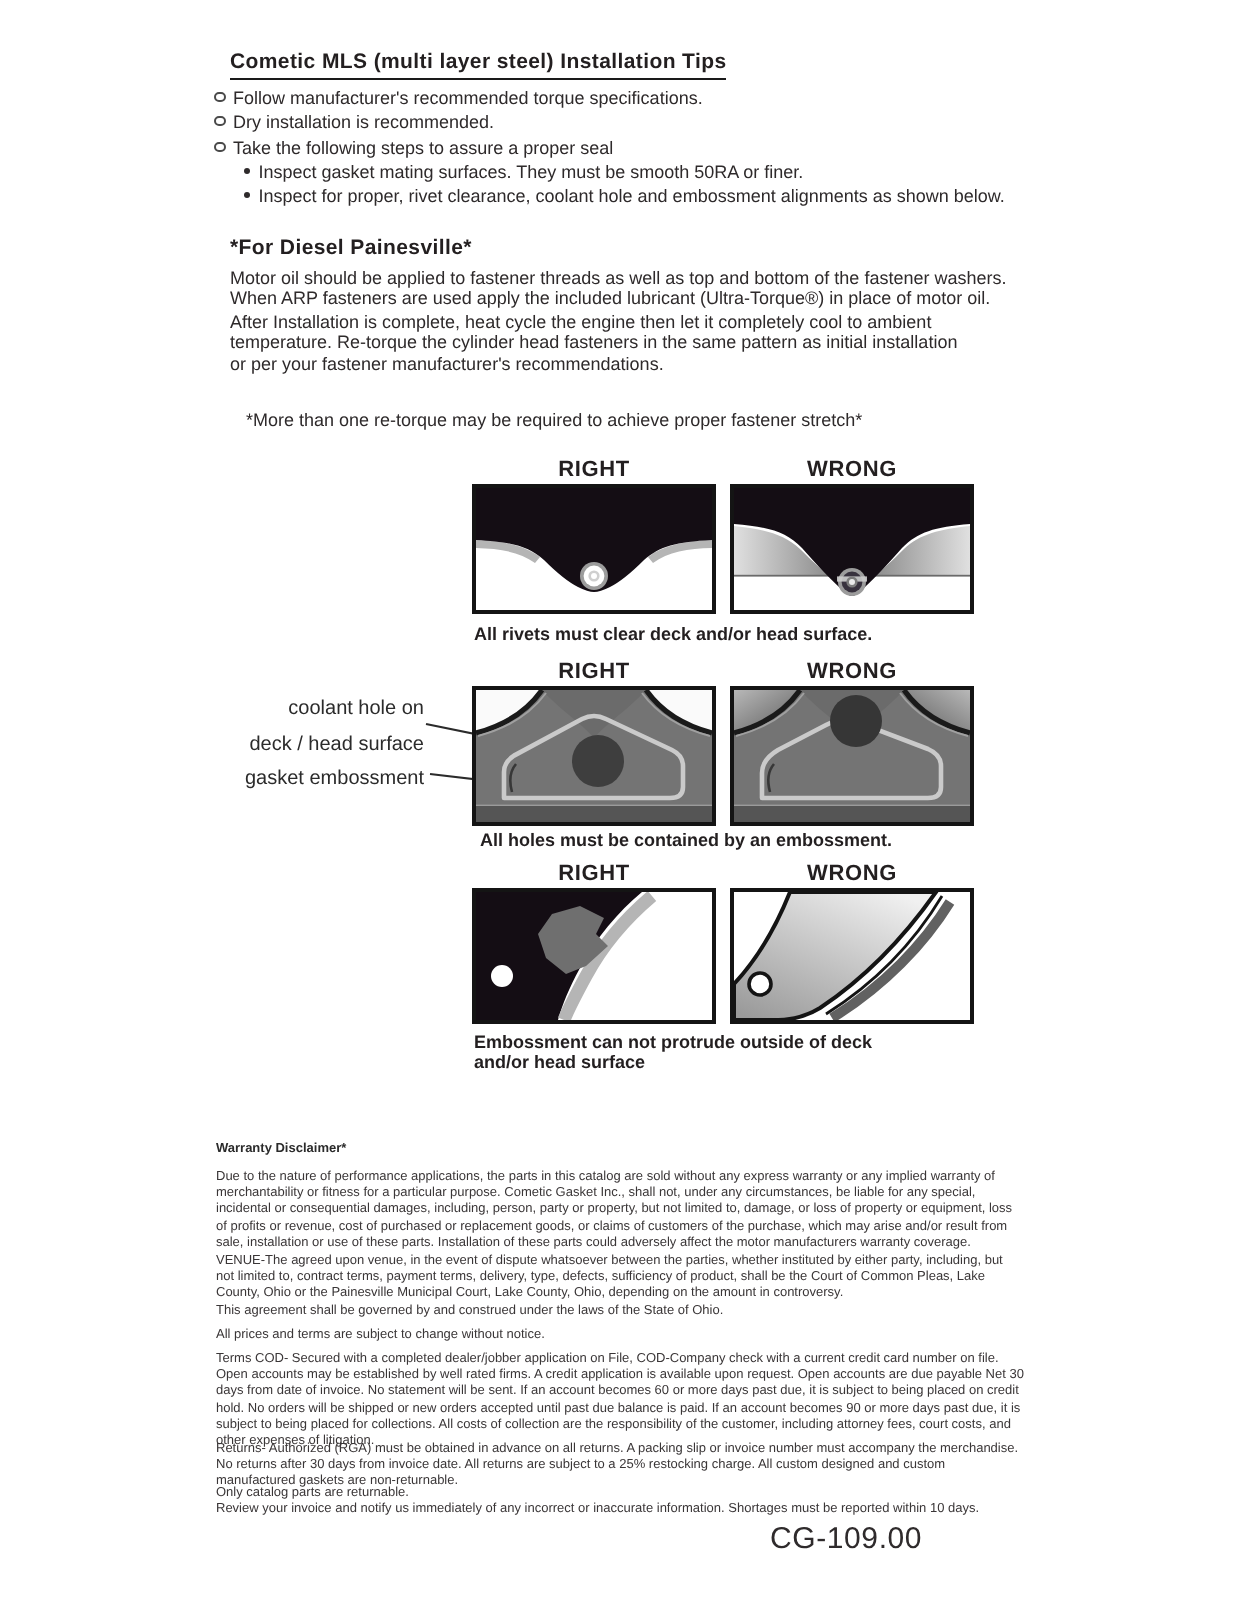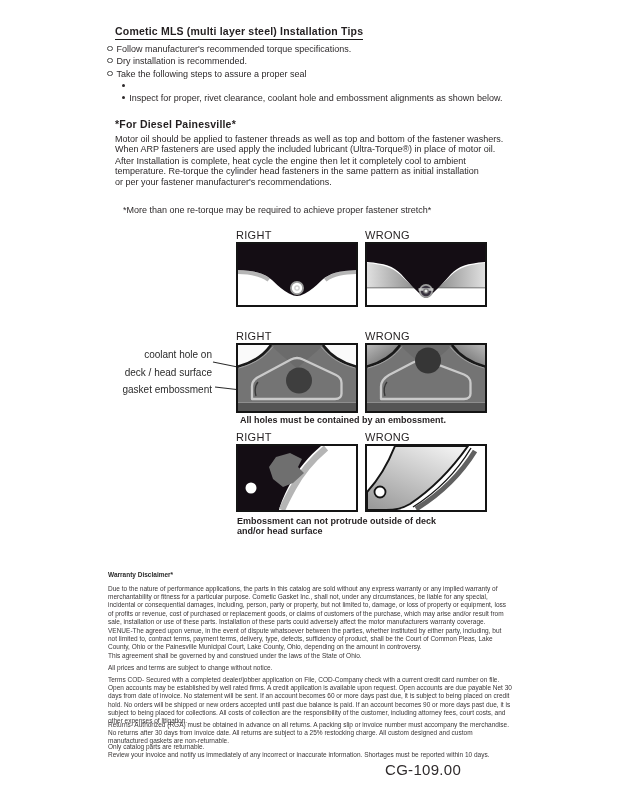--- a/index.html
+++ b/index.html
@@ -10,21 +10,21 @@
   .title{left:115px;top:25px;font-size:10.5px;font-weight:700;color:#231f20;
          border-bottom:1.5px solid #1a1a1a;padding-bottom:2px;letter-spacing:.2px;}
   .brow{left:107px;height:12px;font-size:9px;line-height:11px;}
   .b-mark{display:inline-block;width:3.5px;height:3.5px;border:1px solid #4a4a4a;border-radius:50%;
           vertical-align:middle;margin-right:4px;margin-bottom:2px;}
   .s-mark{display:inline-block;width:3.2px;height:3.2px;background:#2e2a2b;border-radius:50%;
           vertical-align:middle;margin-right:4px;margin-bottom:2px;}
   .sub{padding-left:15px;}
   .h2{left:115px;font-size:10.5px;font-weight:700;color:#231f20;letter-spacing:.2px;}
   .para{left:115px;width:420px;font-size:9px;line-height:10.4px;}
-  .figlabel{width:122px;text-align:left;font-size:11px;font-weight:400;color:#231f20;letter-spacing:.3px;}
+  .figlabel{width:122px;text-align:center;font-size:11px;font-weight:700;color:#231f20;letter-spacing:.3px;}
   .panel{border:2px solid #141414;background:#fff;line-height:0;}
   .caption{font-size:9px;font-weight:700;color:#231f20;line-height:10px;}
   .annot{width:108px;text-align:right;font-size:10px;line-height:18px;color:#2b2b2b;}
   .fineh{left:108px;font-size:6.5px;font-weight:700;color:#2b2b2b;}
   .fine{left:108px;width:404px;font-size:6.5px;line-height:8.2px;color:#3a3637;}
   .pagecode{left:385px;top:761px;font-size:15px;color:#2f2b2c;letter-spacing:.3px;}
 </style>
 </head>
 <body>
 
@@ -35,21 +35,21 @@
   </div>
 
   <div class="abs title">Cometic MLS (multi layer steel) Installation Tips</div>
   <div class="abs brow" style="top:56px;">
     <span class="b-mark"></span><span>Dry installation is recommended.</span>
   </div>
   <div class="abs brow" style="top:69px;">
     <span class="b-mark"></span><span>Take the following steps to assure a proper seal</span>
   </div>
   <div class="abs brow sub" style="top:81px;">
-    <span class="s-mark"></span>
+    <span class="s-mark"></span><span>Inspect gasket mating surfaces.  They must be smooth 50RA or finer.</span>
   </div>
   <div class="abs brow sub" style="top:93px;text-align:right;">
     <span class="s-mark"></span><span>Inspect for proper, rivet clearance, coolant hole and embossment alignments as shown below.</span>
   </div>
 
   <div class="abs h2" style="top:118px;">*For Diesel Painesville*</div>
   <div class="abs para pre" style="top:134px;">Motor oil should be applied to fastener threads as well as top and bottom of the fastener washers.
 When ARP fasteners are used apply the included lubricant (Ultra-Torque®) in place of motor oil.</div>
   <div class="abs para pre" style="top:156px;">After Installation is complete, heat cycle the engine then let it completely cool to ambient
 temperature. Re-torque the cylinder head fasteners in the same pattern as initial installation
@@ -95,20 +95,21 @@
       <g>
         <circle cx="59" cy="47" r="7" fill="#9c9c9c"></circle>
         <circle cx="59" cy="47" r="5.2" fill="#38323e"></circle>
         <rect x="51.5" y="44.2" width="15" height="2.6" fill="#cecece" opacity="0.9"></rect>
         <circle cx="59" cy="47" r="2.8" fill="#7d7d7d"></circle>
         <circle cx="59" cy="47" r="1.5" fill="#ebebeb"></circle>
       </g>
     </svg>
   </div>
 
+  <div class="abs caption" style="left:237px;top:312px;">All rivets must clear deck and/or head surface.</div>
 
   <div class="abs figlabel" style="left:236px;top:330px;">RIGHT</div>
   <div class="abs figlabel" style="left:365px;top:330px;">WRONG</div>
 
   <div class="abs annot pre" style="left:104px;top:346px;">coolant hole on
 deck / head surface</div>
   <div class="abs annot" style="left:104px;top:381px;">gasket embossment</div>
 
   <svg class="abs" style="left:210px;top:355px;" width="92" height="44" viewBox="0 0 92 44">
     <line x1="3" y1="7" x2="86" y2="24" stroke="#2b2b2b" stroke-width="1.1"></line>

